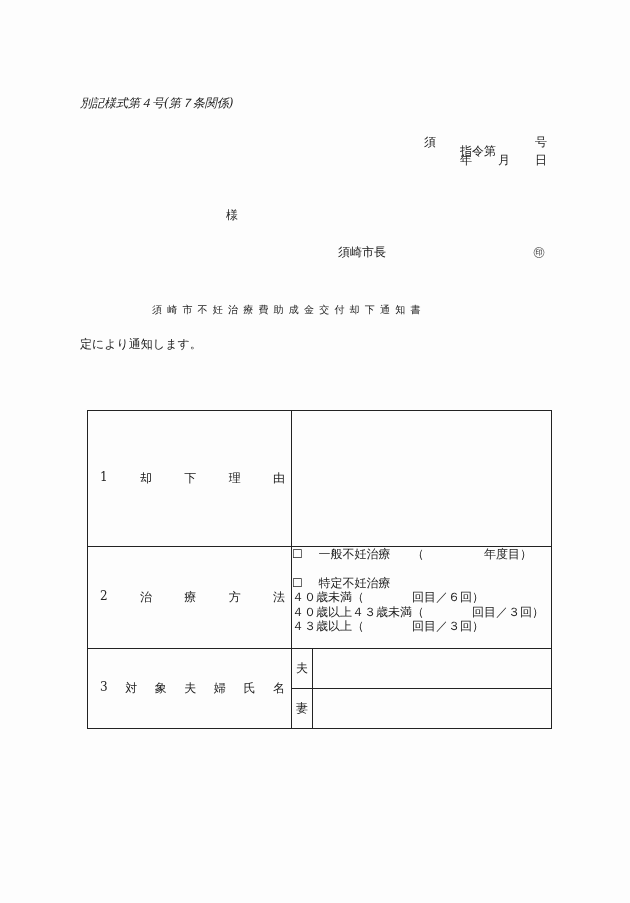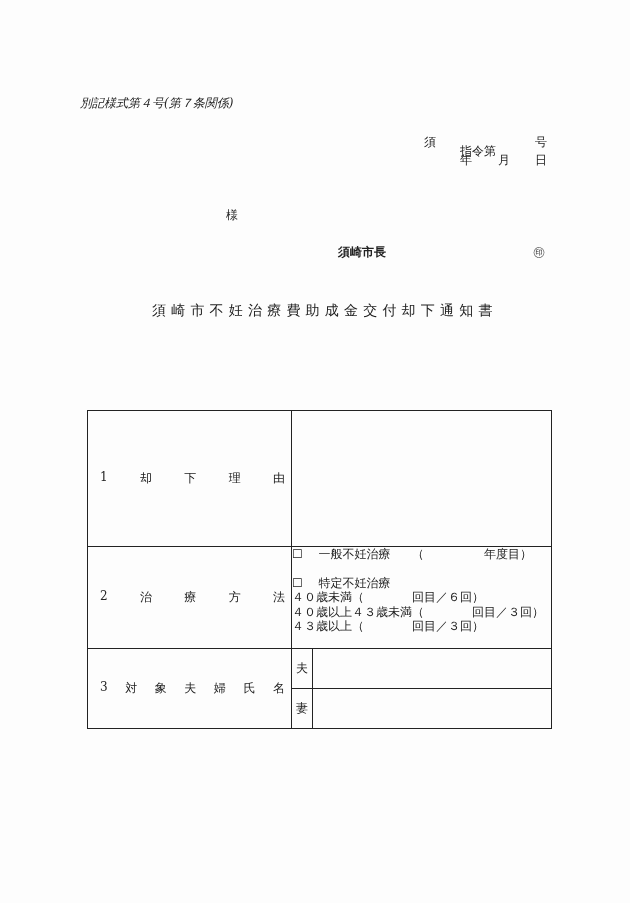--- a/index.html
+++ b/index.html
@@ -1,19 +1,19 @@
 <!DOCTYPE html>
 <html><head>
 <meta charset="utf-8">
 <style>
   html, body { margin:0; padding:0; background:#fdfdfd; }
   body { width:630px; height:903px; position:relative; overflow:hidden;
          font-family:"DejaVu Serif","Liberation Serif",serif; color:#222; font-size:12px; }
   .abs { position:absolute; white-space:nowrap; line-height:14px; }
-  .title { letter-spacing:5.2px; font-size:14px; }
+  .title { letter-spacing:5.2px; font-size:10px; }
   .para { position:absolute; left:80px; width:470px; font-size:12px; line-height:19.5px; }
   table.form { position:absolute; left:87px; top:410px; width:465px; border-collapse:collapse; }
   table.form td { border:1.5px solid #222; padding:0; vertical-align:middle; font-size:12px; }
   .lbl { width:203px; position:relative; }
   .lblrow { display:flex; justify-content:space-between; padding:0 6px 0 12px; }
   .opts { padding:3px 0 3px 18px; line-height:14.5px; }
   .gap { height:14px; }
   .sub { width:20px; text-align:center; }
 </style>
 </head>
@@ -24,26 +24,27 @@
 <div class="abs" style="left:424px;top:135px;">須</div>
 <div class="abs" style="left:460px;top:144px;">指令第</div>
 <div class="abs" style="left:535px;top:135px;">号</div>
 
 <div class="abs" style="left:460px;top:153px;">年</div>
 <div class="abs" style="left:498px;top:153px;">月</div>
 <div class="abs" style="left:535px;top:153px;">日</div>
 
 <div class="abs" style="left:226px;top:208px;">様</div>
 
-<div class="abs" style="left:338px;top:245px;font-weight:bold;">須崎市長</div>
+<div class="abs" style="left:338px;top:245px;">須崎市長</div>
 <div class="abs" style="left:533px;top:245px;">㊞</div>
 
 <div class="abs title" style="left:152px;top:303px;">須崎市不妊治療費助成金交付却下通知書</div>
 
 <div class="para" style="top:335px;">
+  <div>定により通知します。</div>
 </div>
 
 <table class="form">
   <tbody>
       <tr style="height:136px;">
     <td class="lbl">
       <div class="lblrow">
         <span>1</span>
         <span>却</span>
         <span>下</span>

